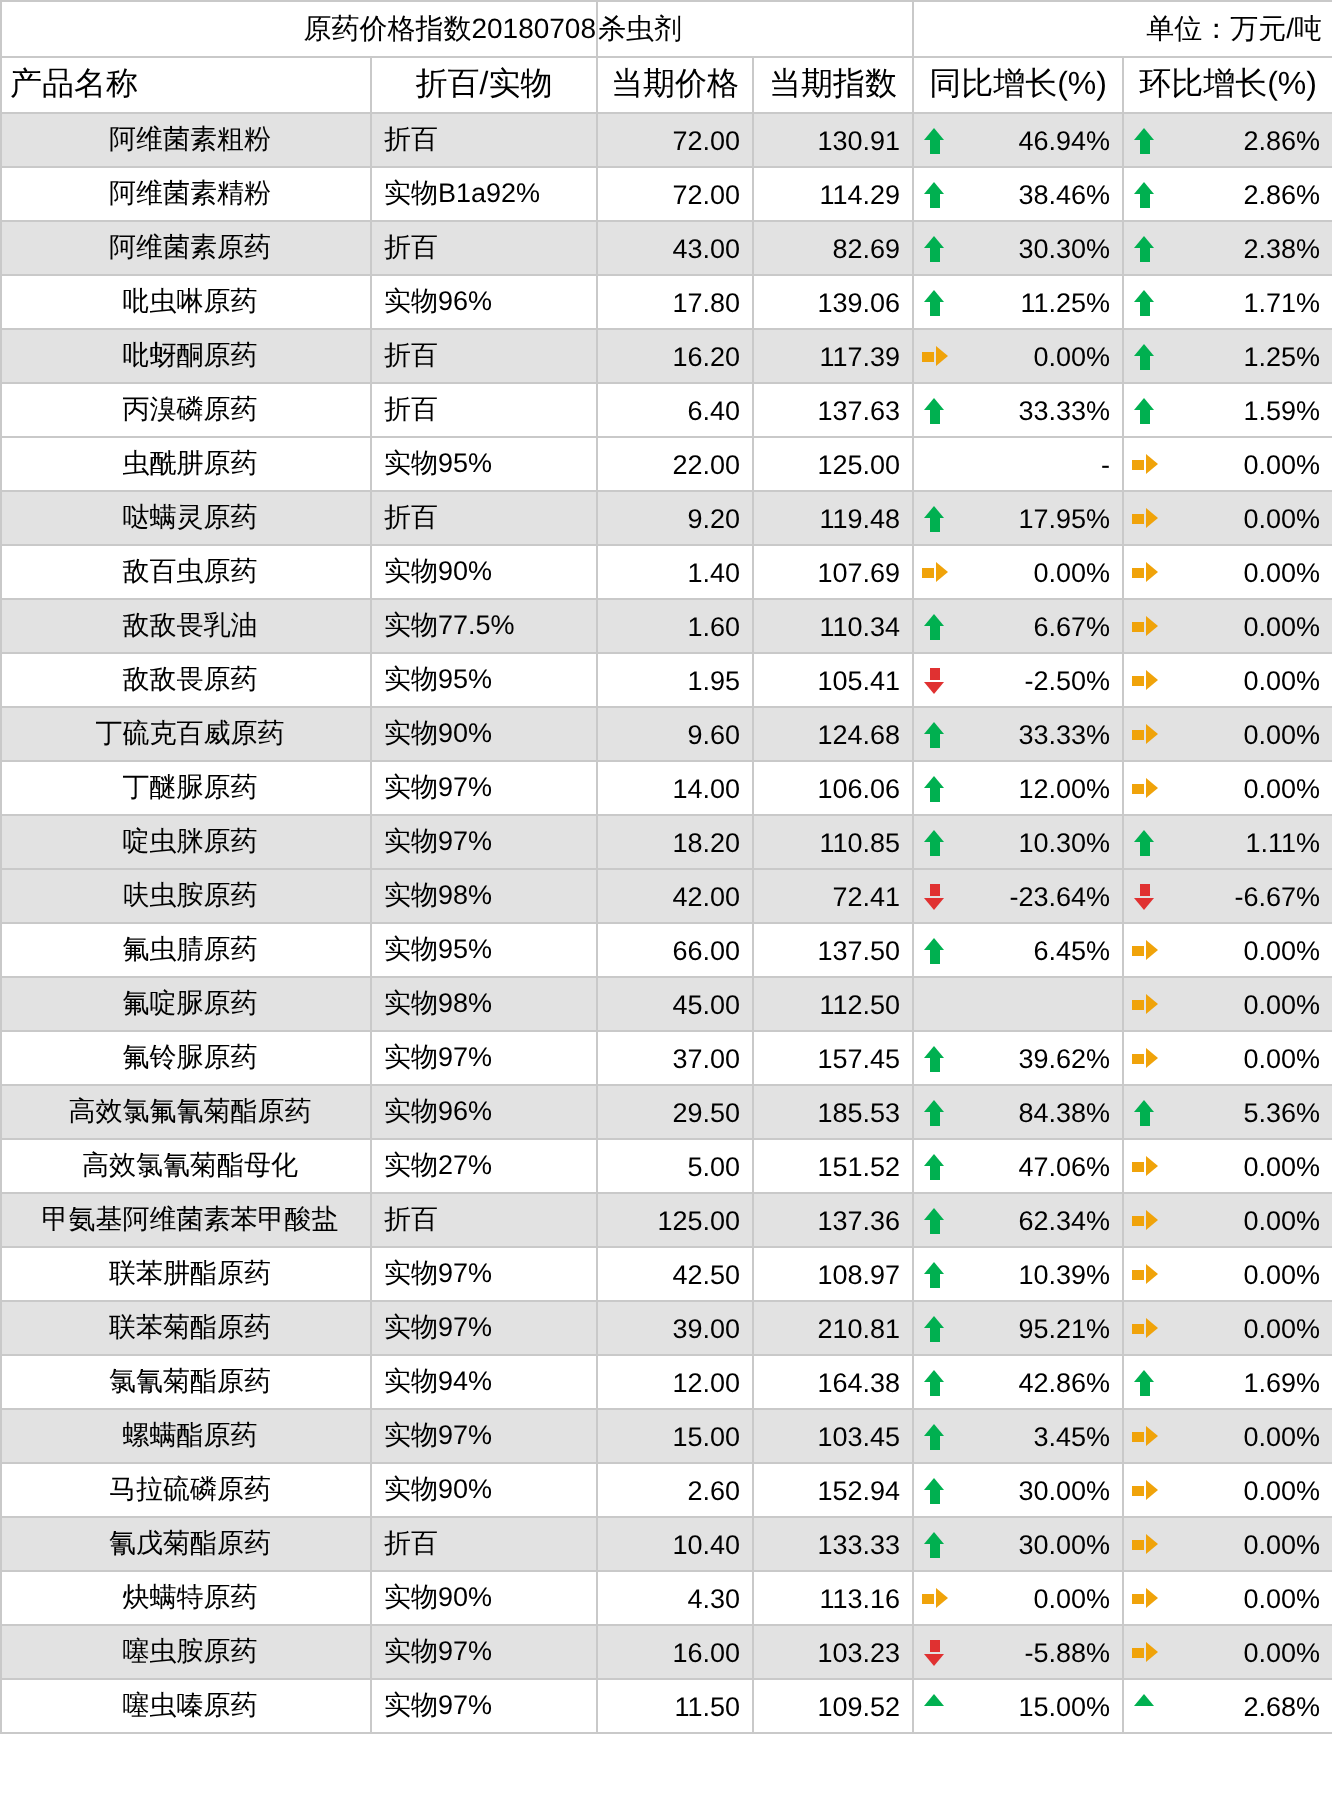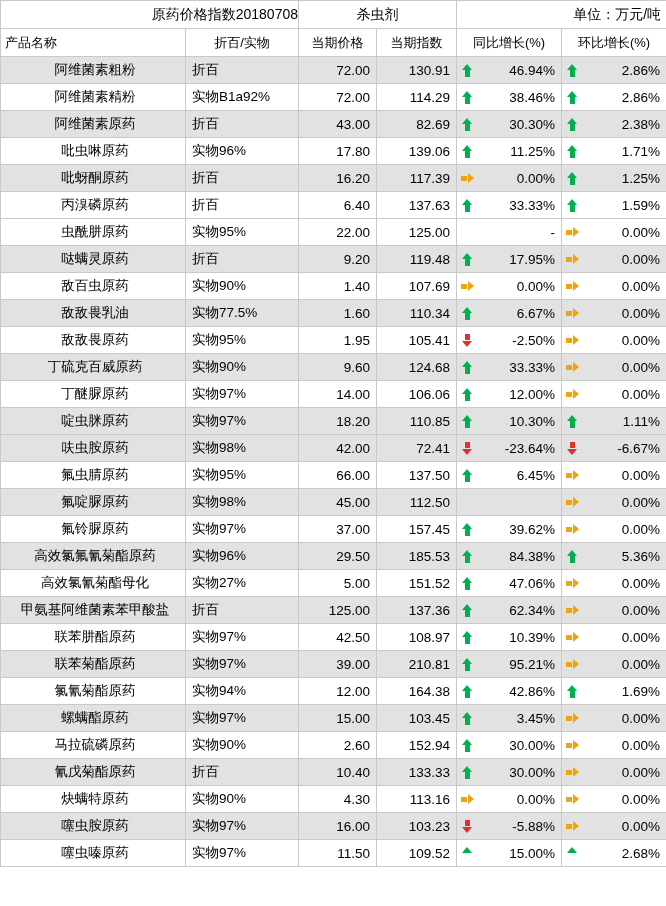--- a/index.html
+++ b/index.html
@@ -35,31 +35,31 @@
   
   .title-row td {
     height: 27px;
     font-size: 14px;
   }
   .title-left {
     padding-left: 4px;
     text-align: right;
   }
   .title-center {
-    text-align: center;
+    text-align: left;
   }
   .title-right {
     text-align: right;
     padding-right: 5px;
   }
   
   .hdr td {
     text-align: center;
     height: 27px;
-    font-size: 13px;
+    font-size: 16px;
     border-radius: 13px;
   }
   .hdr td.first {
     text-align: left;
     padding-left: 4px;
   }
   
   .c-name {
     text-align: center;
     padding-left: 4px;

